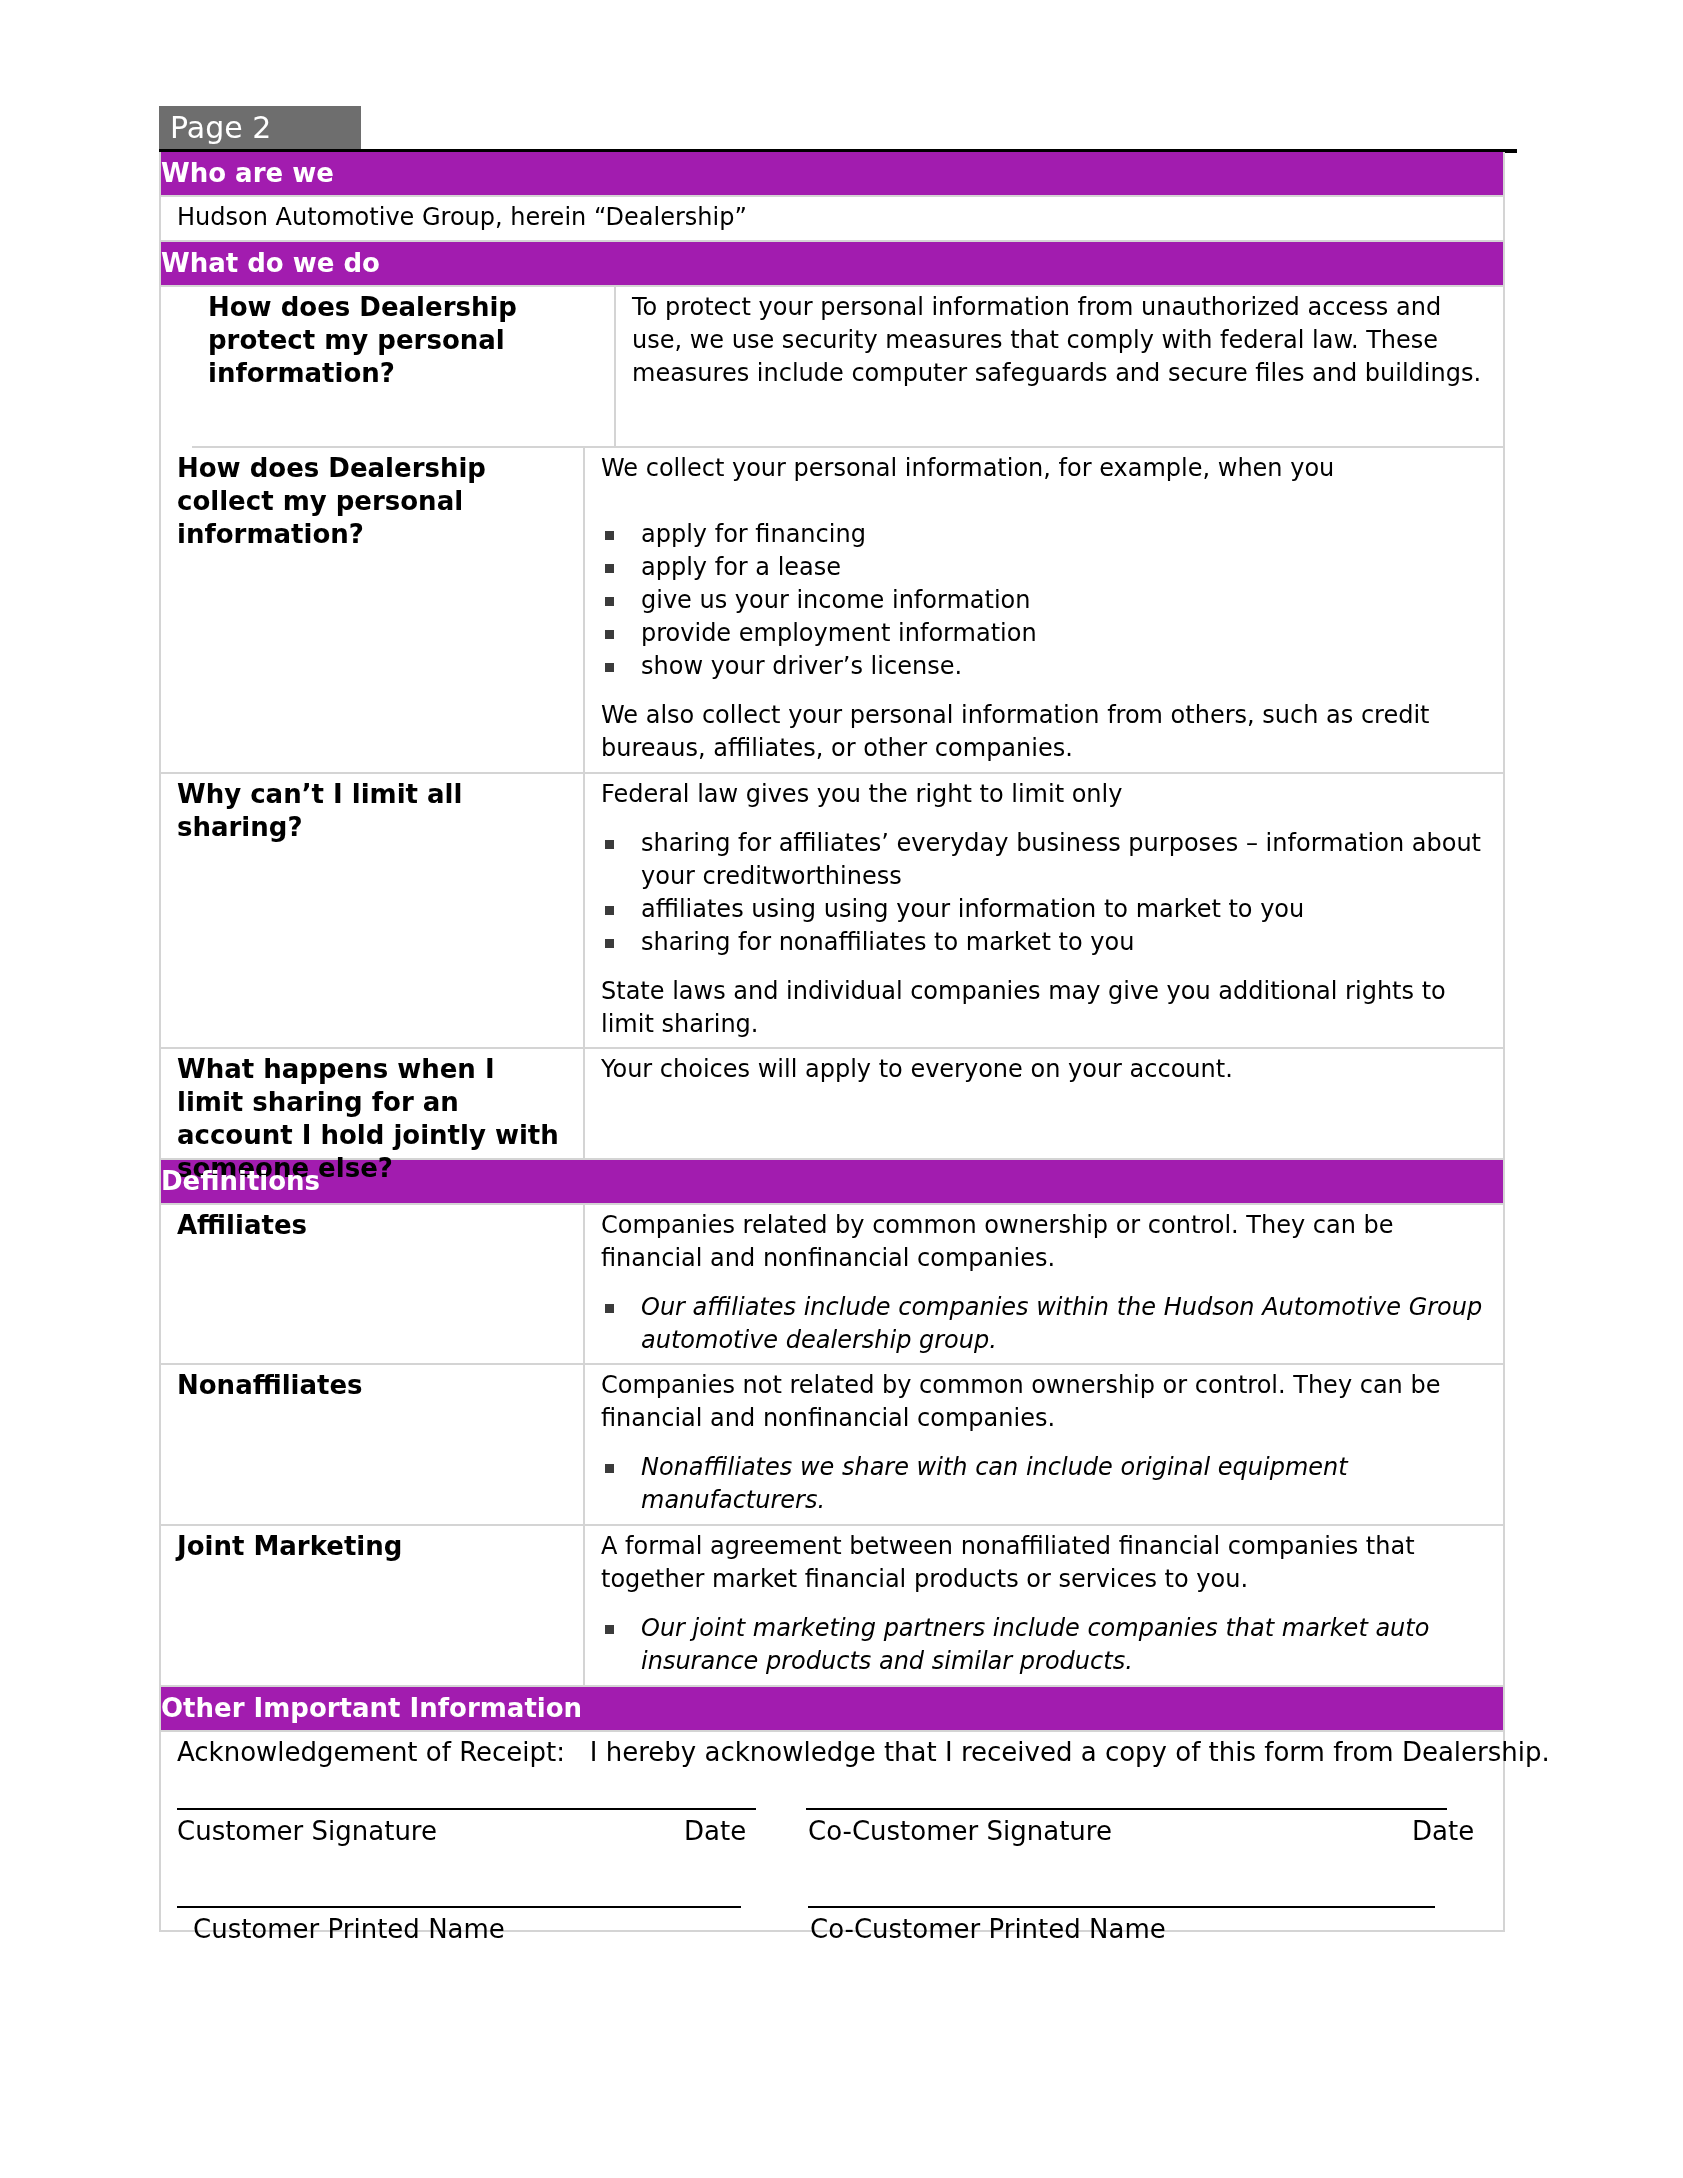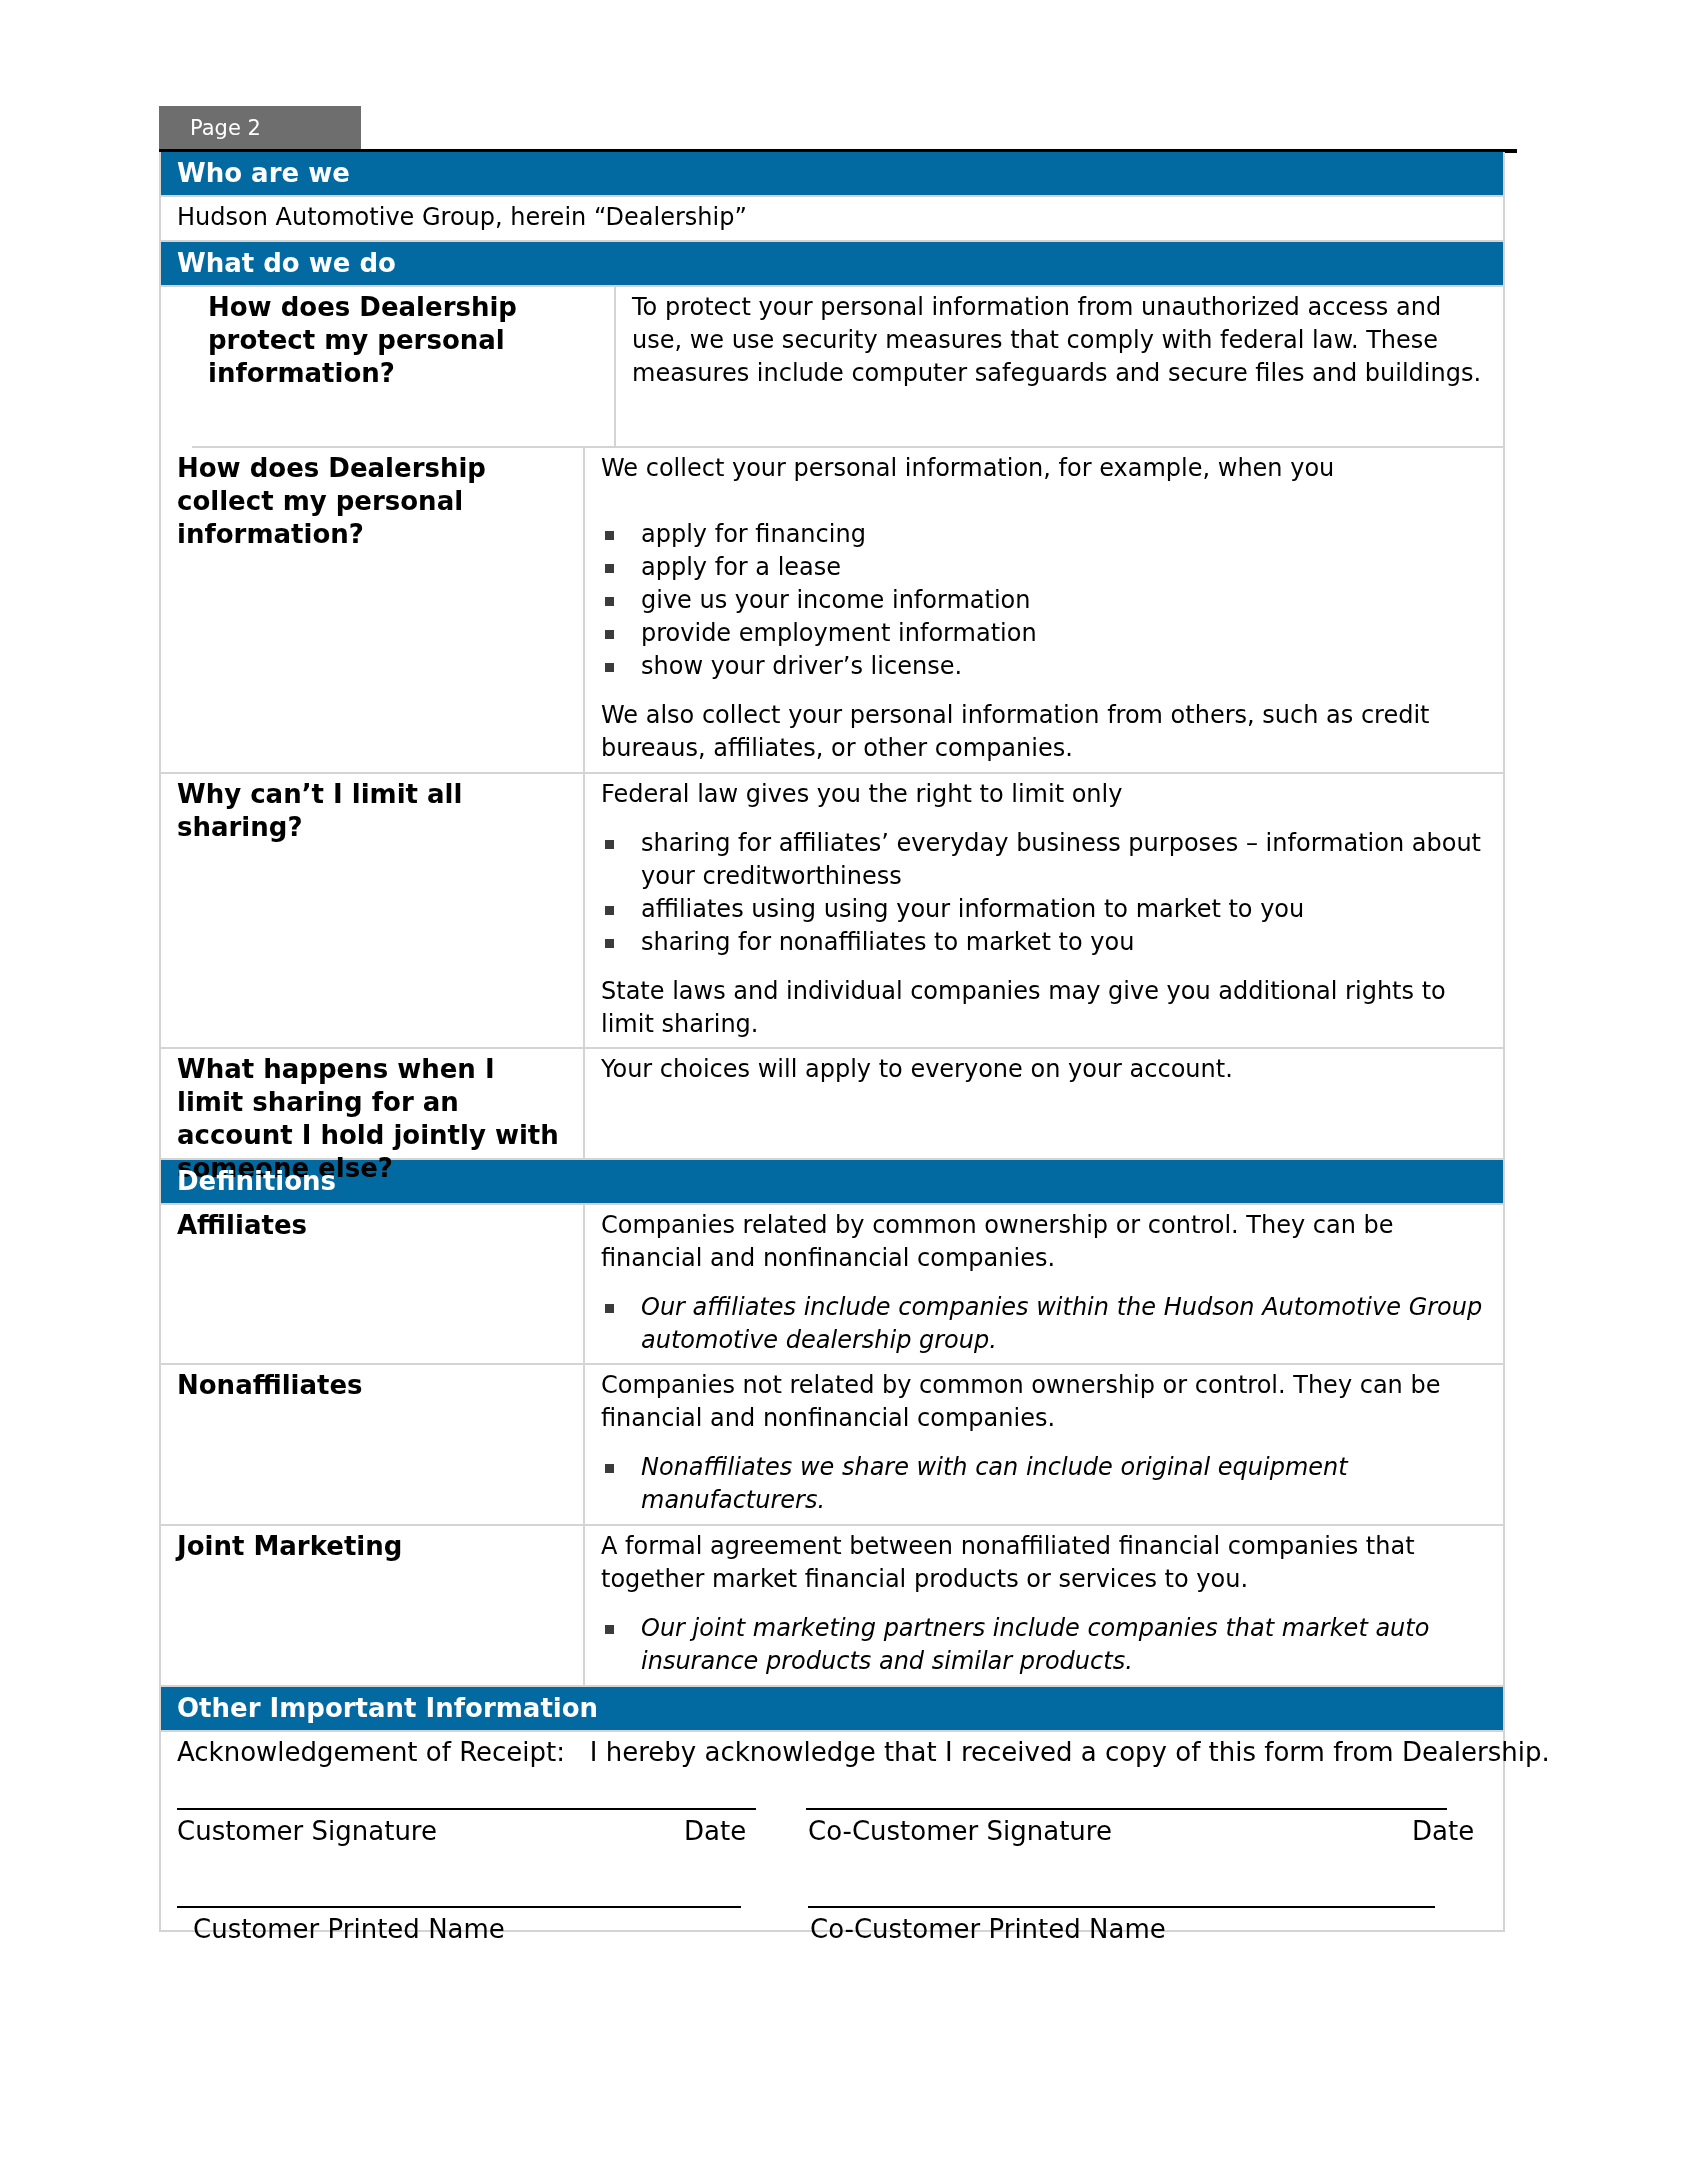--- a/index.html
+++ b/index.html
@@ -1,25 +1,25 @@
 <!DOCTYPE html>
 <html><head>
 <meta charset="utf-8">
 <style>
   html, body { margin:0; padding:0; background:#ffffff; }
   body { width:1683px; height:2178px; position:relative; overflow:hidden;
          font-family:"DejaVu Sans", sans-serif; color:#000; }
   .tab { position:absolute; left:159px; top:106px; width:202px; height:44px;
-         background:#6e6e6e; color:#ffffff; font-size:21px; line-height:44px;
-         padding-left:31px; box-sizing:border-box; }
+         background:#6e6e6e; color:#ffffff; font-size:30px; line-height:44px;
+         padding-left:11px; box-sizing:border-box; }
   .rule { position:absolute; left:159px; top:149px; width:1358px; height:4px; background:#000; }
   .table { position:absolute; left:159px; top:152px; width:1342px;
            border-left:2px solid #d4d4d4; border-right:2px solid #d4d4d4; border-bottom:2px solid #d4d4d4; }
-  .sec { background:#0369a1; color:#ffffff; font-weight:bold; font-size:26px;
-         height:43px; line-height:43px; padding-left:16px; border-bottom:2px solid #d4d4d4; }
+  .sec { background:#a21caf; color:#ffffff; font-weight:bold; font-size:26px;
+         height:43px; line-height:43px; padding-left:0; border-bottom:2px solid #d4d4d4; }
   .row { display:flex; border-bottom:2px solid #d4d4d4; }
   .row:last-child { border-bottom:none; }
   .q { width:424px; flex:none; border-right:2px solid #d4d4d4; padding:4px 16px 8px 16px;
        box-sizing:border-box; font-size:26px; line-height:33px; }
   .q.b { font-weight:bold; }
   .a { flex:1; padding:4px 14px 8px 16px; box-sizing:border-box; font-size:24px; line-height:33px; }
   .a p { margin:0; }
   .a p + ul, .a ul + p { margin-top:16px; }
   ul { list-style:none; margin:0; padding:0; }
   ul li { position:relative; padding-left:40px; }

